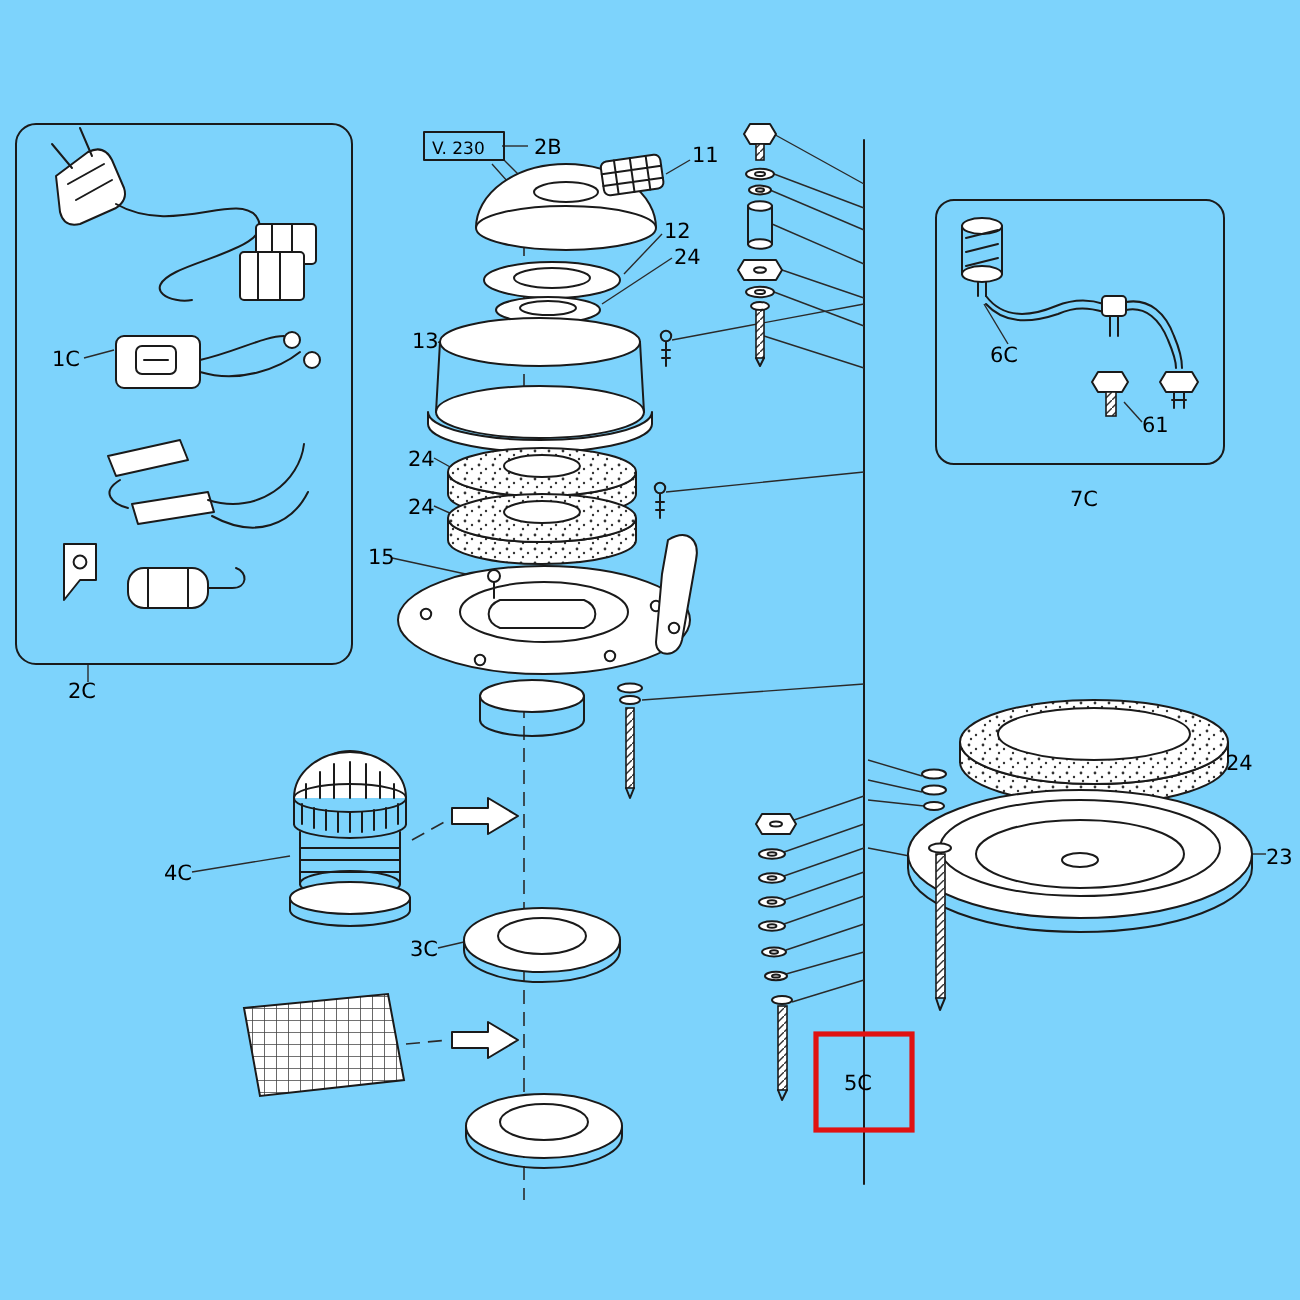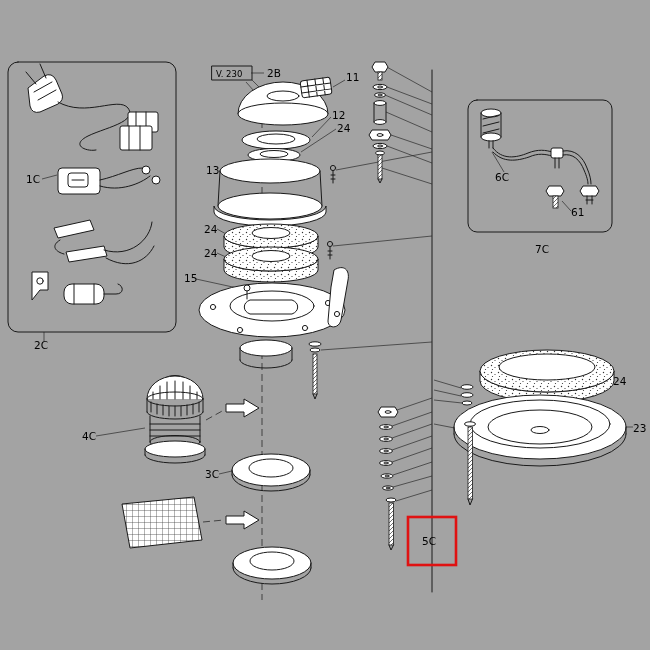--- a/index.html
+++ b/index.html
@@ -1,16 +1,16 @@
 <!DOCTYPE html>
 <html><head>
 <meta charset="utf-8">
 <style>
   html,body{margin:0;padding:0;background:#ffffff;}
-  .stage{position:relative;width:650px;height:650px;background:#a3a3a3;overflow:hidden;}
+  .stage{position:relative;width:650px;height:650px;background:#7dd3fc;overflow:hidden;}
   svg{display:block;}
   .ln{fill:none;stroke:#1a1a1a;stroke-width:1;stroke-linecap:round;stroke-linejoin:round;}
   .fw{fill:#ffffff;stroke:#1a1a1a;stroke-width:1;stroke-linejoin:round;}
   .lead{fill:none;stroke:#2a2a2a;stroke-width:0.7;}
   .dash{fill:none;stroke:#2a2a2a;stroke-width:0.8;stroke-dasharray:7 4;}
   .txt{font-family:"DejaVu Sans",sans-serif;font-size:10.5px;fill:#000;}
   .txts{font-family:"DejaVu Sans",sans-serif;font-size:8.5px;fill:#000;}
 </style>
 </head>
 <body>

